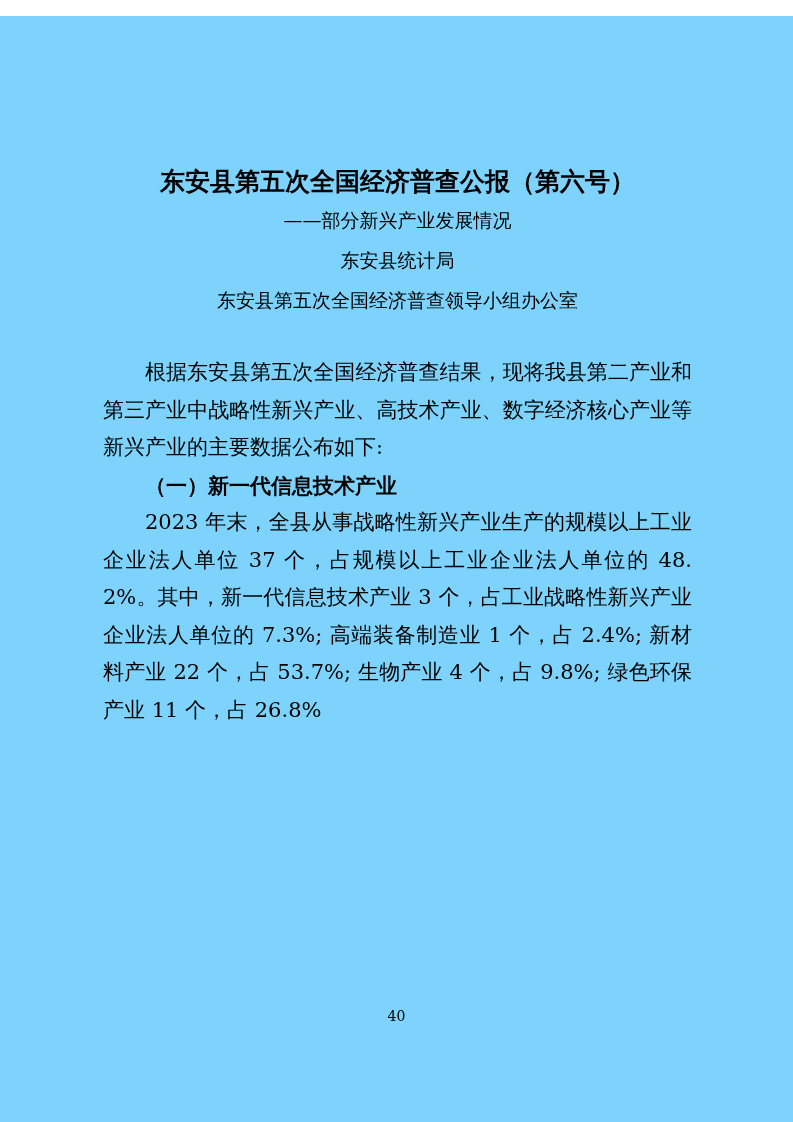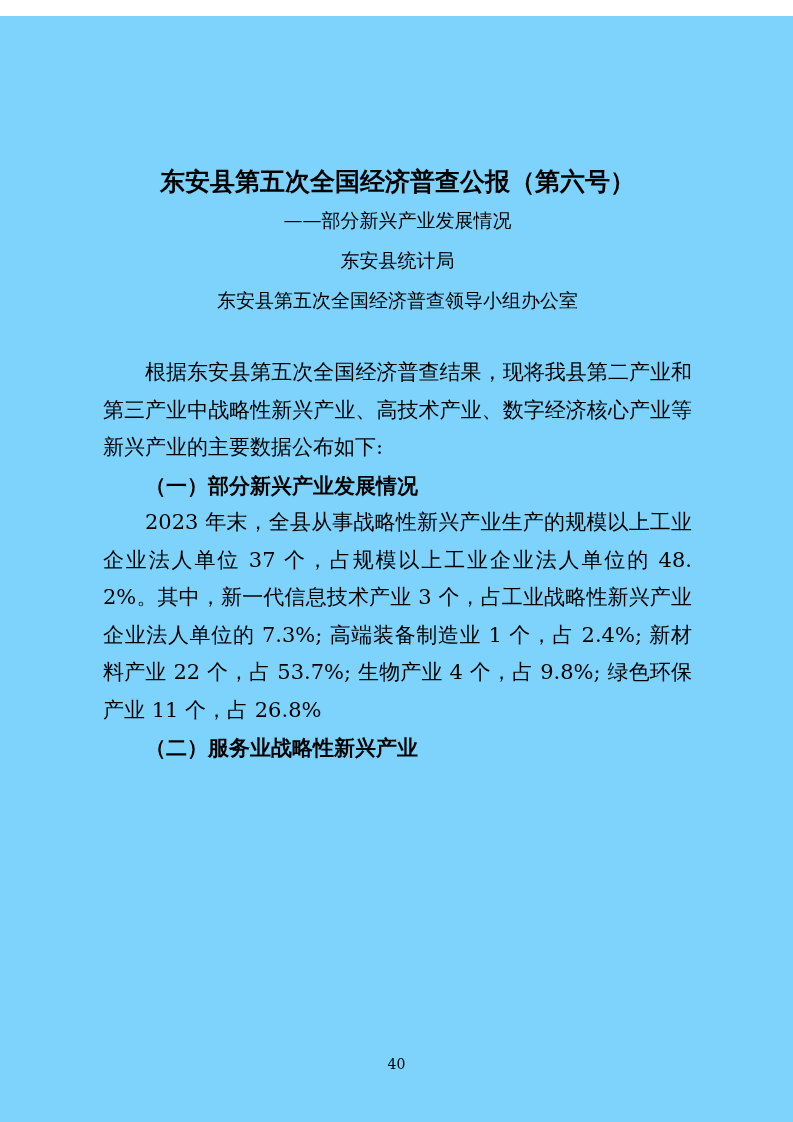--- a/index.html
+++ b/index.html
@@ -59,21 +59,21 @@
   .heading-l2 {
     text-indent: 2em;
     font-weight: bold;
     font-size: 21px;
     line-height: 37.5px;
   }
   .page-footer {
     position: absolute;
     left: 0;
     right: 0;
-    top: 1038px;
+    top: 990px;
     text-align: center;
     font-size: 14px;
     line-height: 20px;
     font-family: "DejaVu Serif", "Liberation Serif", serif;
   }
 </style>
 </head>
 <body>
 
 <div class="page">
@@ -86,24 +86,23 @@
     <div class="head-line">东安县统计局</div>
 
     <div class="head-line">东安县第五次全国经济普查领导小组办公室</div>
 
 
     <div class="doc-body">
 
       <p>根据东安县第五次全国经济普查结果，现将我县第二产业和第三产业中战略性新兴产业、高技术产业、数字经济核心产业等新兴产业的主要数据公布如下:</p>
 
 
-      <div class="heading-l2">（一）部分新兴产业发展情况</div>
+      <div class="heading-l2">（一）新一代信息技术产业</div>
 
       <p>2023 年末，全县从事战略性新兴产业生产的规模以上工业企业法人单位 37 个，占规模以上工业企业法人单位的 48.2%。其中，新一代信息技术产业 3 个，占工业战略性新兴产业企业法人单位的 7.3%; 高端装备制造业 1 个，占 2.4%; 新材料产业 22 个，占 53.7%; 生物产业 4 个，占 9.8%; 绿色环保产业 11 个，占 26.8%</p>
 
-      <div class="heading-l2">（二）服务业战略性新兴产业</div>
 
 
     </div>
   </div>
 
   <div class="page-footer">40</div>
 </div>
 
 </body></html>

